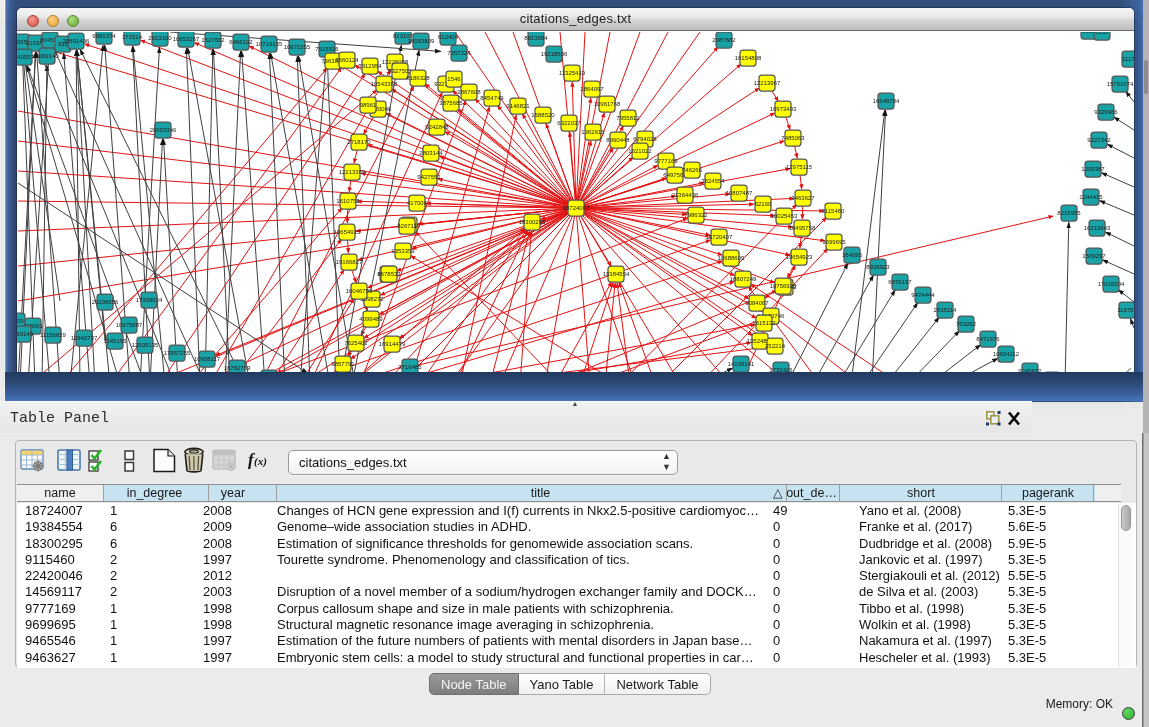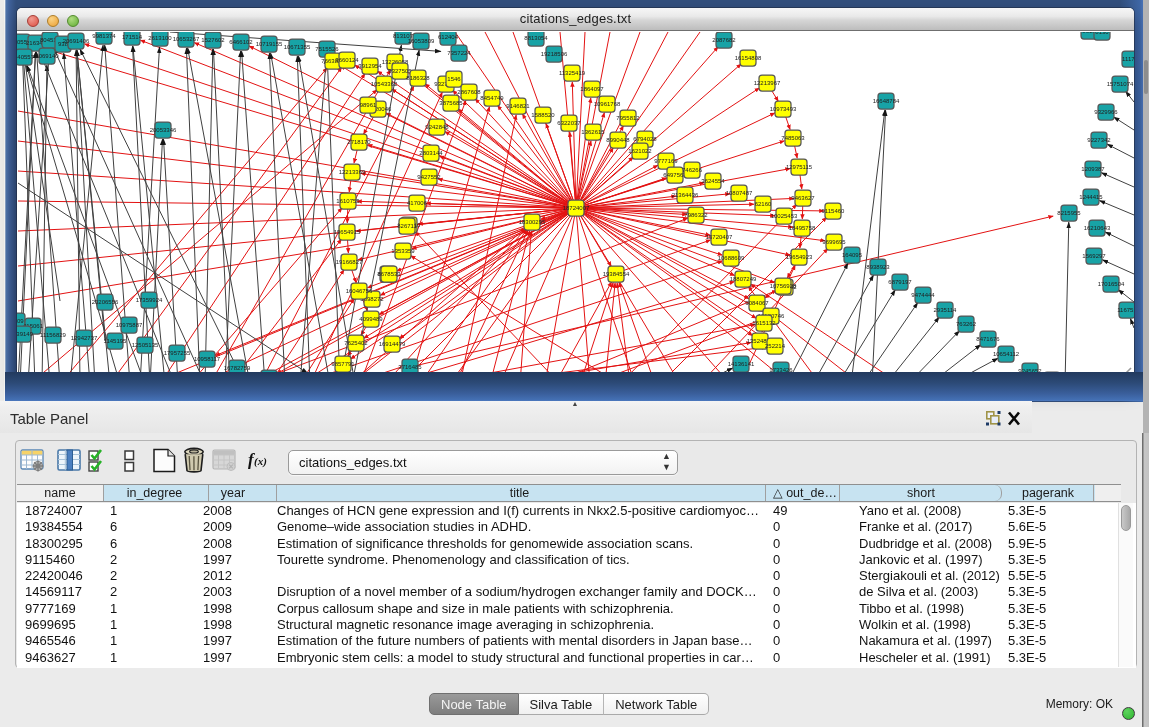--- a/index.html
+++ b/index.html
@@ -16,21 +16,21 @@
   box-shadow:0 0 0 1px rgba(30,40,60,.55), 0 8px 18px rgba(0,0,20,.35); background:#fff; }
 #titlebar { position:absolute; left:0; top:0; width:100%; height:23px; border-radius:5px 5px 0 0;
   background:linear-gradient(180deg,#f7f7f7 0,#e9e9e9 38%,#d6d6d6 55%,#bdbdbd 100%);
   border-bottom:1px solid #6f6f6f; }
 #titlebar .tl { position:absolute; top:13px; width:12px; height:12px; border-radius:50%; margin-top:-6px; }
 #title { position:absolute; left:0; right:0; top:3px; text-align:center; font-size:13px; color:#1c1c1c; letter-spacing:0.2px; }
 #canvas { position:absolute; left:0; top:24px; width:1117px; height:352px; background:#ffffff; overflow:hidden; }
 
 
 #tpbar { position:absolute; left:0; top:401px; width:1032px; height:32px;
-  background:linear-gradient(180deg,#f4f4f4 0,#efefef 20%,#e6e6e6 100%); }
+  background:linear-gradient(180deg,#f4f4f4 0,#efefef 20%,#e6e6e6 100%);font-family:Liberation Mono, monospace; }
 #tpbar .txt { position:absolute; left:10px; top:9px; font-size:15px; color:#2d2d2d; }
 #grab { position:absolute; left:570px; top:401px; width:10px; height:5px; color:#444; font-size:7px; line-height:5px; text-align:center; }
 
 
 #panel { position:absolute; left:0; top:433px; width:1149px; height:294px; background:#ebebeb; }
 #container { position:absolute; left:15px; top:7px; width:1122px; height:228px; background:#e9e9e9;
   border:1px solid #b3b3b3; border-radius:4px; }
 
 
 #toolbar { position:absolute; left:0; top:0; width:100%; height:43px; }
@@ -53,21 +53,21 @@
 .c4 { left:260px; width:500px; }
 .c5 { left:756px; width:64px; }
 .c6 { left:832px; width:160px;margin-left:10px; }
 .c7 { left:991px; width:100px; }
 #vscroll { position:absolute; right:3px; top:62px; width:15px; height:164px; background:#fafafa; border-left:1px solid #e0e0e0; }
 #vthumb { position:absolute; left:2px; top:2px; width:10px; height:26px; background:linear-gradient(90deg,#c9c9c9,#a8a8a8); border:1px solid #999; border-radius:6px; }
 
 
 #segs { position:absolute; left:429px; top:240px; height:22px; font-size:13px; }
 #segs .seg { float:left; height:22px; line-height:21px; padding:0 11px; background:linear-gradient(180deg,#ffffff,#f0f0f0);
-  border-top:1px solid #a9a9a9; border-bottom:1px solid #a9a9a9; border-right:1px solid #b5b5b5; color:#1a1a1a;margin-top:20px; }
+  border-top:1px solid #a9a9a9; border-bottom:1px solid #a9a9a9; border-right:1px solid #b5b5b5; color:#1a1a1a; }
 #segs .seg.first { border-left:1px solid #a9a9a9; border-radius:5px 0 0 5px; }
 #segs .seg.last { border-radius:0 5px 5px 0; border-right:1px solid #a9a9a9; }
 #segs .seg.sel { background:linear-gradient(180deg,#9a9a9a,#7d7d7d); color:#f4f4f4; border-color:#6f6f6f; }
 
 #memory { position:absolute; right:36px; top:264px; font-size:12px; color:#1a1a1a;margin-left:30px; }
 #memdot { position:absolute; right:14px; top:274px; width:13px; height:13px; border-radius:50%; background:radial-gradient(circle at 35% 30%, #5fd45f, #2eb52e); border:1.5px solid #3c3c3c; }
 
 
 #rstrip { position:absolute; right:0; top:0; width:6px; height:727px; background:#b3b3b3; }
 #rstrip2 { position:absolute; right:0; top:433px; width:7px; height:294px; background:linear-gradient(90deg,#6e6e6e 0,#6e6e6e 1px,#c6c6c6 2px,#c2c2c2 100%); }
@@ -698,23 +698,23 @@
   <text x="0" y="13" font-family="Liberation Serif, serif" font-size="17" font-style="italic" font-weight="bold" fill="#111">f</text>
   <text x="6" y="13" font-family="Liberation Serif, serif" font-size="11" font-style="italic" font-weight="bold" fill="#111">(x)</text>
 </g>
 </svg>
         <div id="dropdown">citations_edges.txt<span class="arr">▲<br>▼</span></div>
       </div>
       <div id="thead">
         <div class="h" style="left:0px; width:87px; background:#efefef;">name</div>
         <div class="h" style="left:84px; width:108px;">in_degree</div>
         <div class="h" style="left:173px; width:87px;">year</div>
-        <div class="h" style="left:257px; width:492px;">title</div>
+        <div class="h" style="left:278px; width:492px;">title</div>
         <div class="h" style="left:754px; width:69px;">△ out_de…</div>
-        <div class="h" style="left:824px; width:161px;border-radius:7px;">short</div>
+        <div class="h" style="left:824px; width:161px;">short</div>
         <div class="h" style="left:986px; width:91px;">pagerank</div>
         <div class="h" style="left:1078px; width:26px; border-right:none; background:#efefef;"></div>
       </div>
       <div id="tbody">
 <div class="tr">
             <div class="c1">18724007</div>
             <div class="c2">1</div>
             <div class="c3">2008</div>
             <div class="c4">Changes of HCN gene expression and I(f) currents in Nkx2.5-positive cardiomyoc…</div>
             <div class="c5">49</div>
@@ -791,31 +791,31 @@
             <div class="c5">0</div>
             <div class="c6">Nakamura et al. (1997)</div>
             <div class="c7">5.3E-5</div>
           </div>
 <div class="tr">
             <div class="c1">9463627</div>
             <div class="c2">1</div>
             <div class="c3">1997</div>
             <div class="c4">Embryonic stem cells: a model to study structural and functional properties in car…</div>
             <div class="c5">0</div>
-            <div class="c6">Hescheler et al. (1991)</div>
+            <div class="c6">Hescheler et al. (1993)</div>
             <div class="c7">5.3E-5</div>
           </div>
       </div>
       <div id="vscroll">
           <div id="vthumb"></div>
         </div>
     </div>
     <div id="segs">
       <div class="seg first sel">Node Table</div>
-      <div class="seg">Silva Table</div>
+      <div class="seg">Yano Table</div>
       <div class="seg last">Network Table</div>
     </div>
     <div id="memory">Memory: OK</div>
     <div id="memdot"></div>
   </div>
   <div id="rstrip"></div>
   <div id="rstrip2"></div>
   <div id="rsb"></div>
 </div>
 

